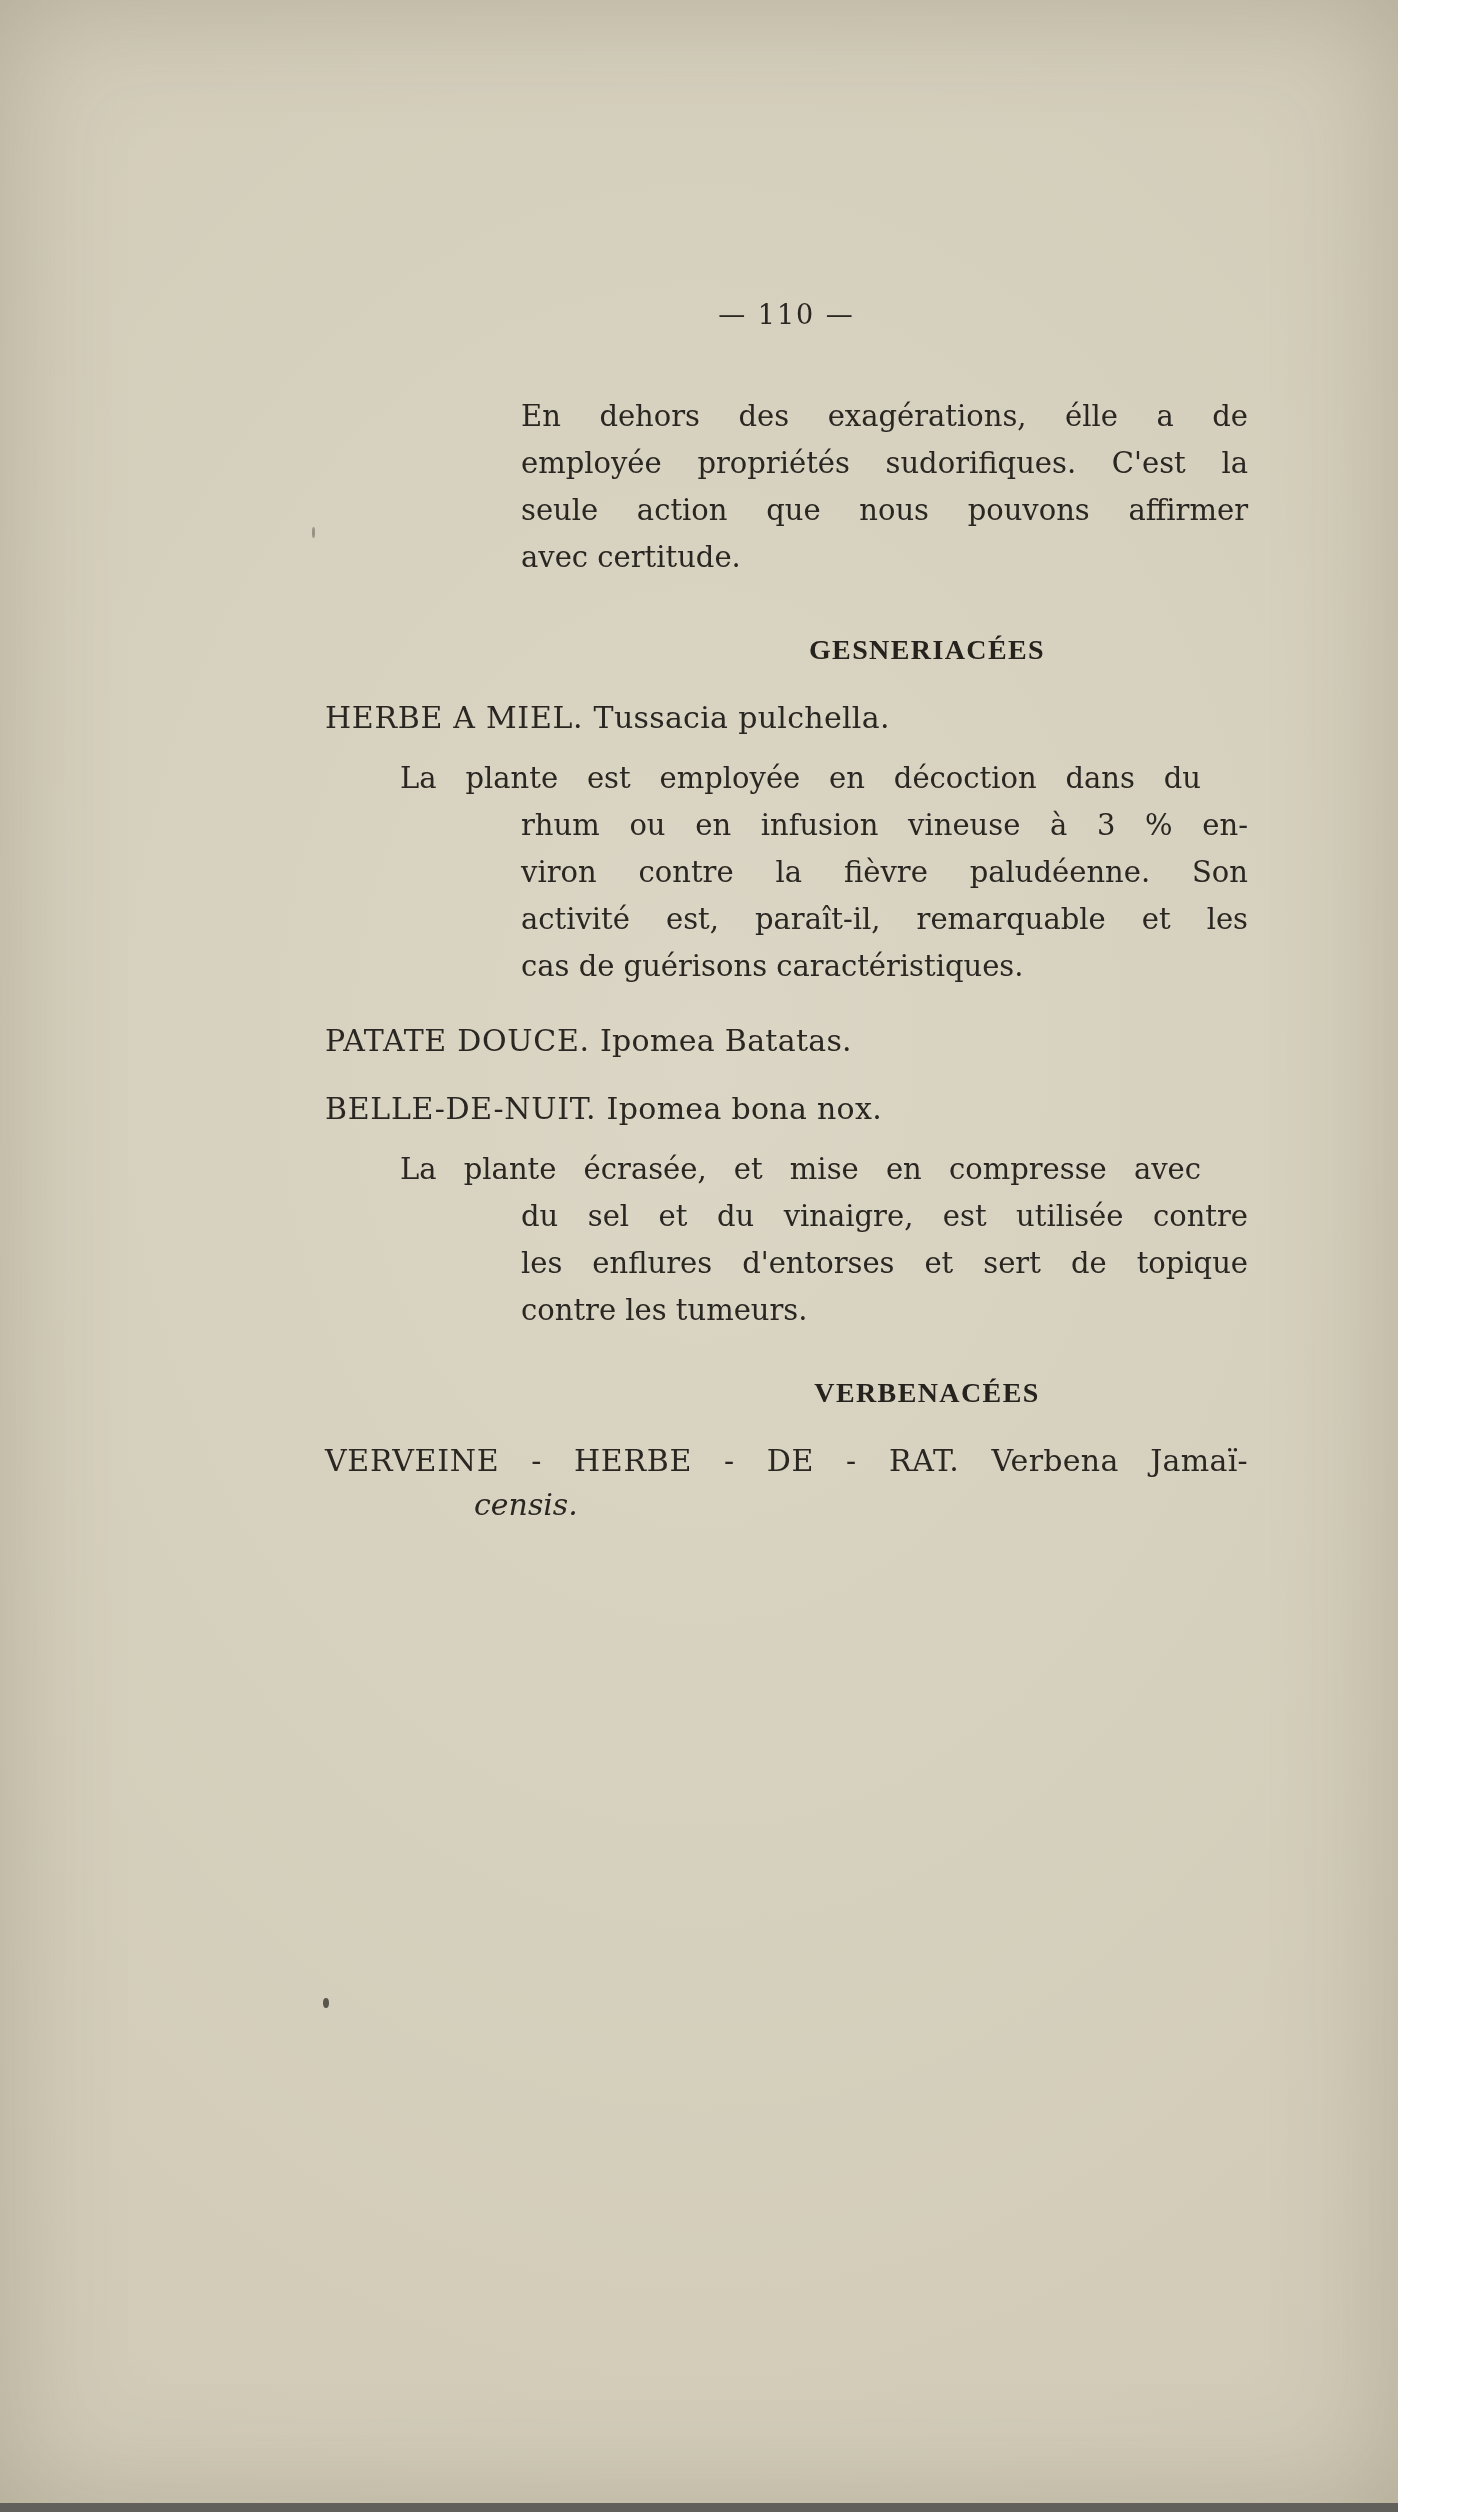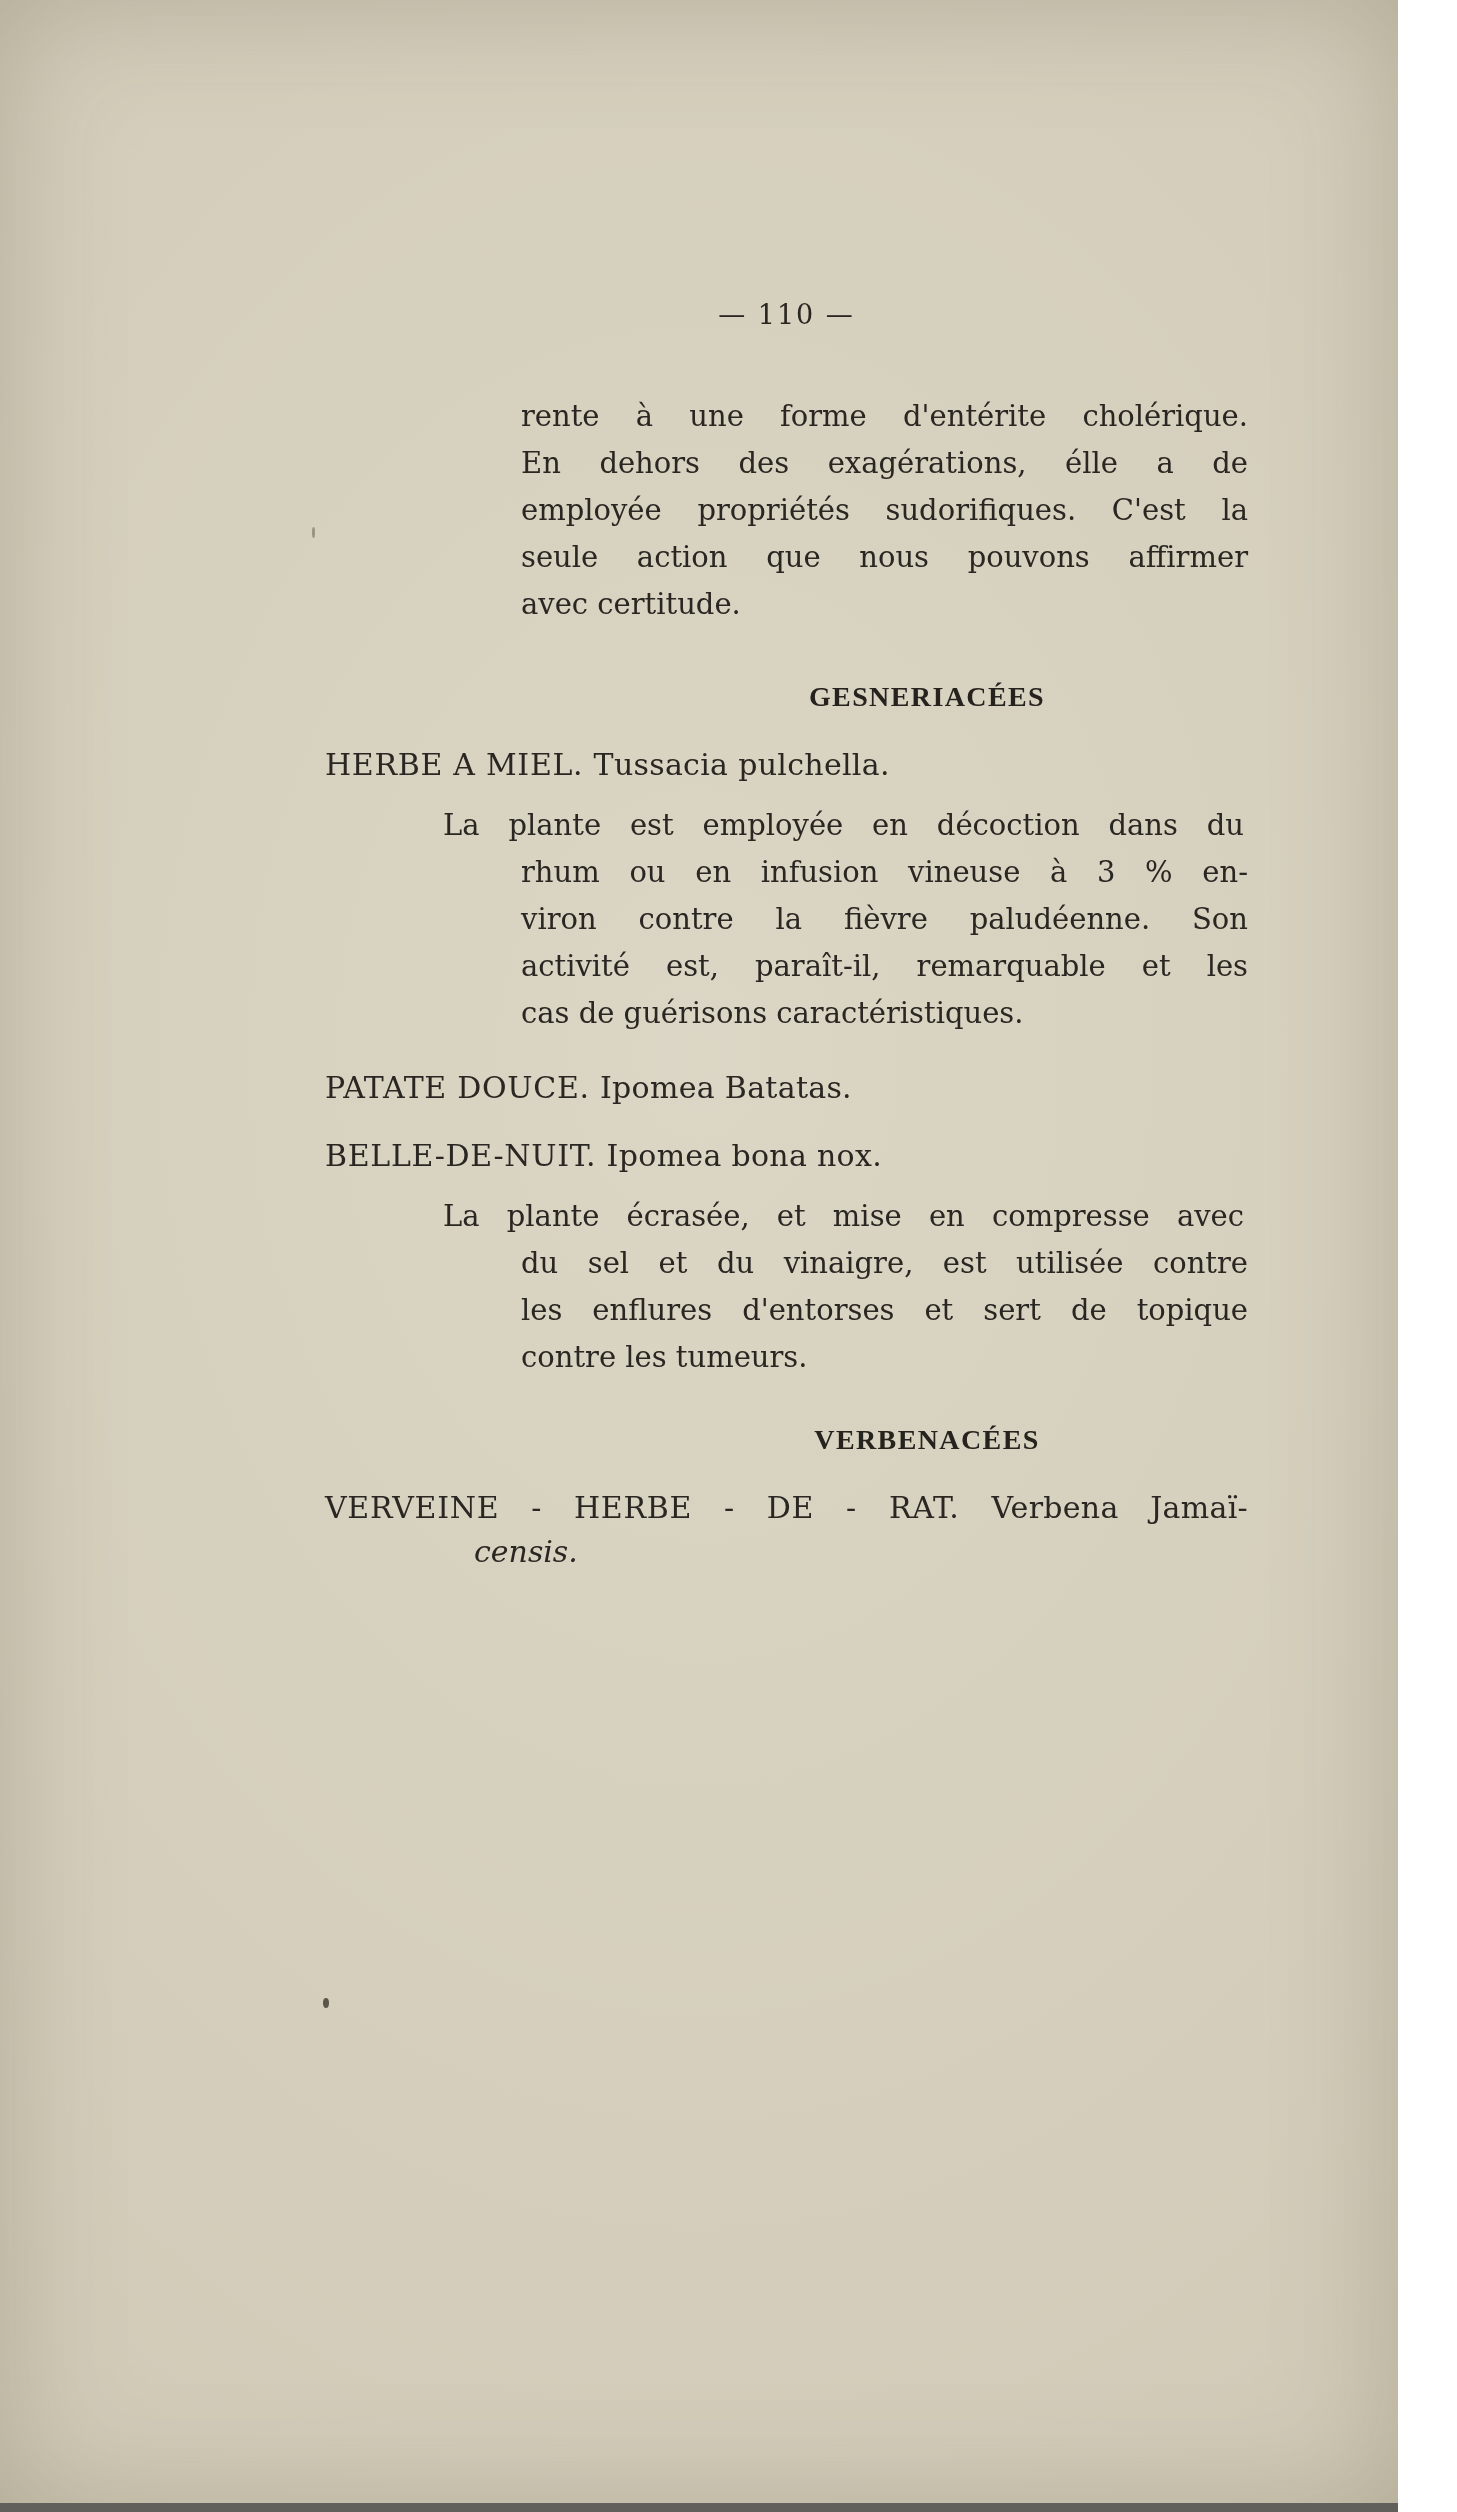--- a/index.html
+++ b/index.html
@@ -68,21 +68,21 @@
   .entry-title.tight { margin-top: 27px; }
   .entry-title.full {
     width: 923px;
     text-align: justify;
     text-align-last: justify;
   }
   .latin { letter-spacing: 0.3px; }
 
   .entry-body { margin-top: 17px; }
   .entry-body .body-line { margin-left: 196px; width: 727px; }
-  .entry-body .body-line.first { margin-left: 118px; width: 801px; }
+  .entry-body .body-line.first { margin-left: 75px; width: 801px; }
 
   .latin-continuation {
     margin-left: 149px;
     font-size: 30px;
     line-height: 47px;
     font-style: italic;
   }
 
   .ink-speck {
     position: absolute;
@@ -101,21 +101,20 @@
 </style>
 </head>
 <body>
 
 <div class="page">
   <div class="text-block">
 
     <div class="page-number">— 110 —</div>
 
     <div style="margin-top:61px;">
-      <div class="para-line intro-line jl">rente à une forme d'entérite cholérique.</div>
       <div class="para-line intro-line jl">En dehors des exagérations, élle a de</div>
       <div class="para-line intro-line jl">employée propriétés sudorifiques. C'est la</div>
       <div class="para-line intro-line jl">seule action que nous pouvons affirmer</div>
       <div class="para-line intro-line">avec certitude.</div>
     </div>
 
     <div class="section-heading mt-heading-1">GESNERIACÉES</div>
 
     <div class="entry-title">
       <span>HERBE A MIEL.</span>

